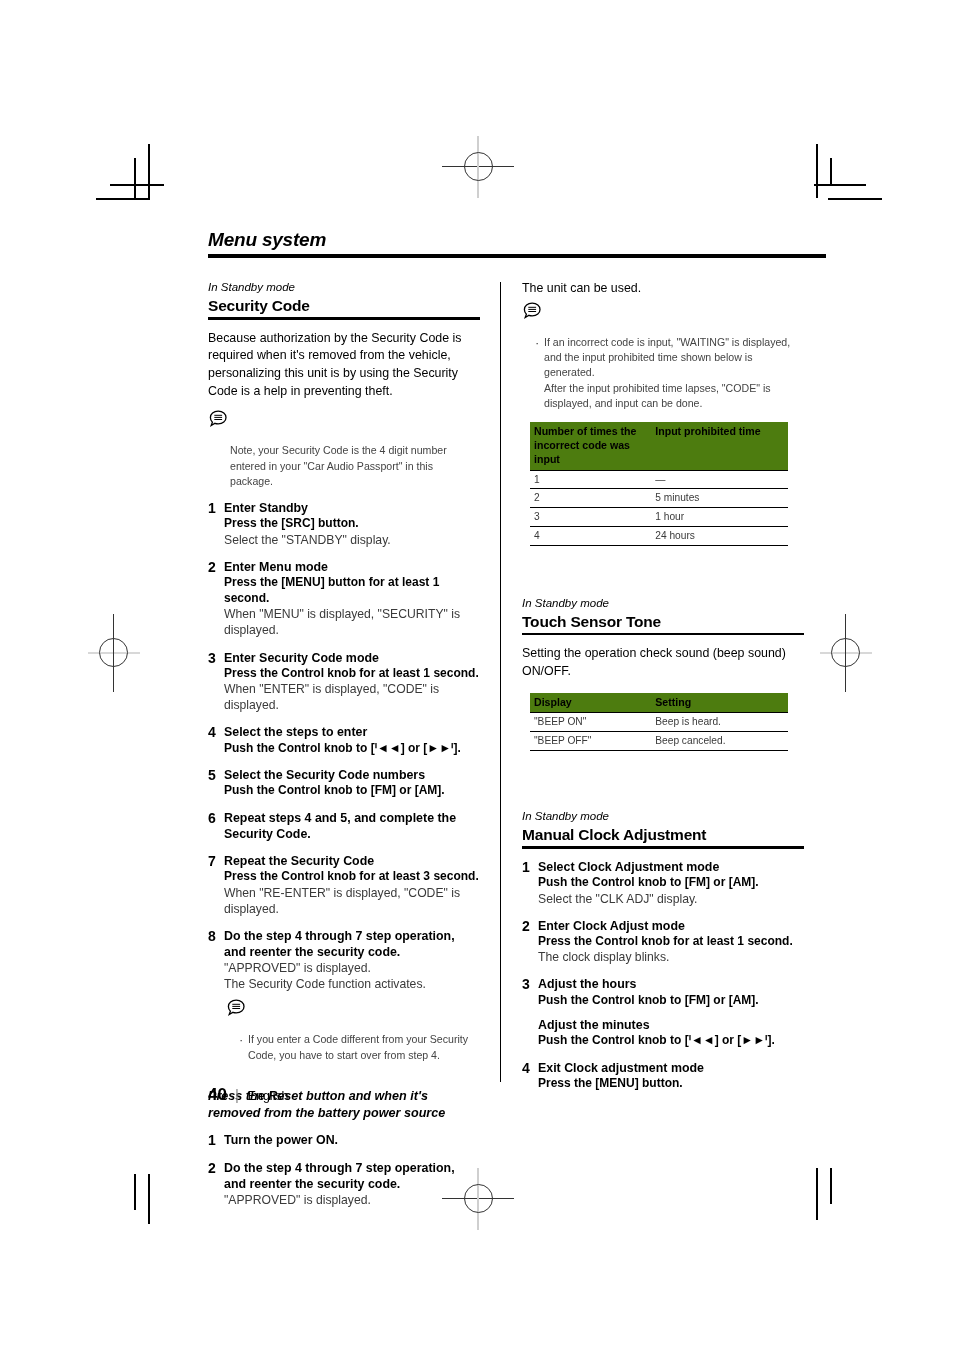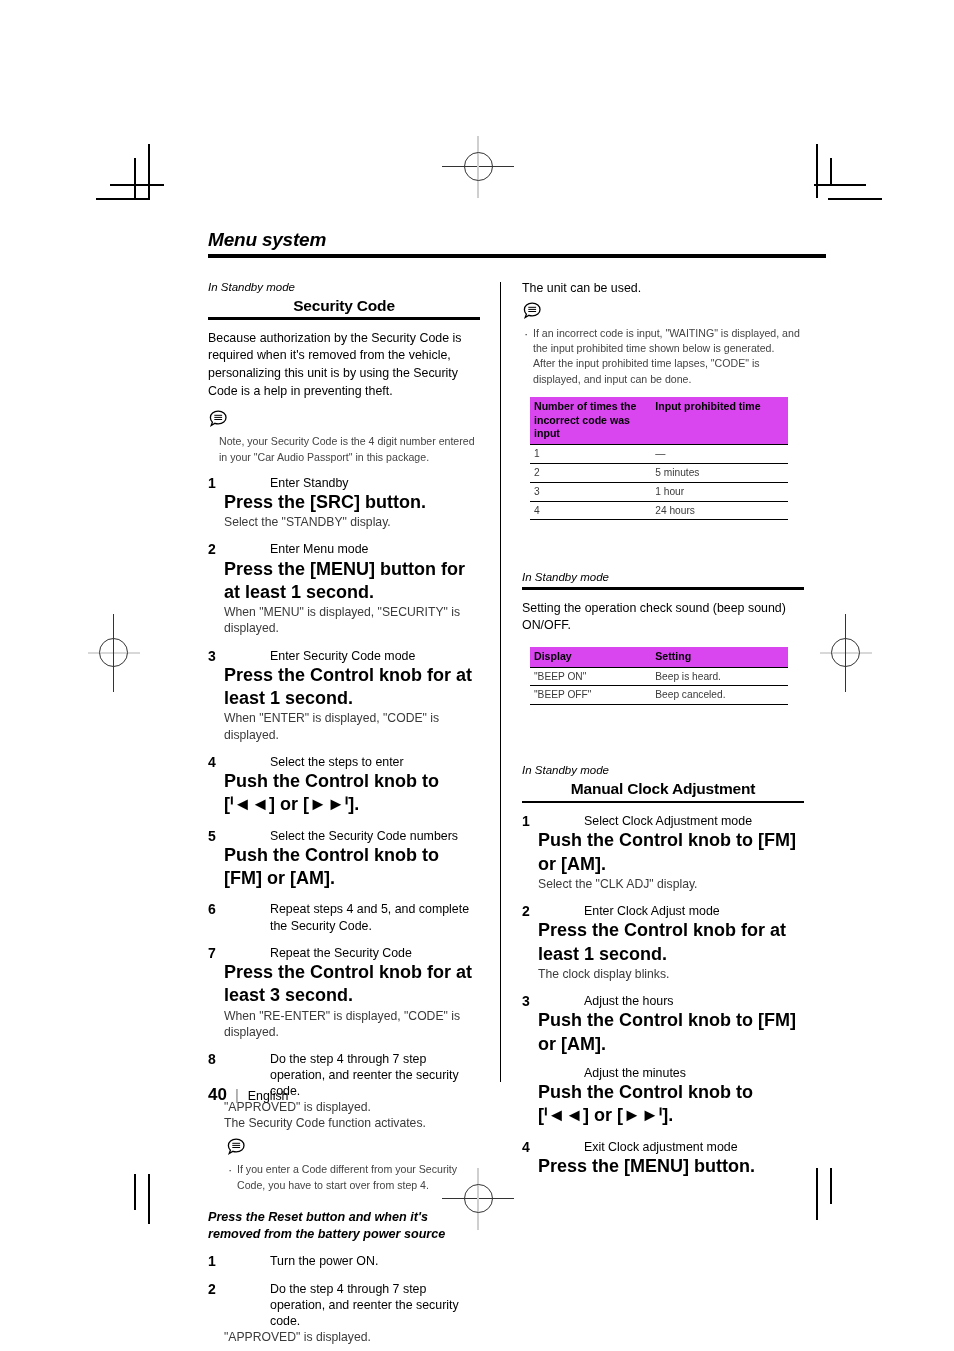--- a/index.html
+++ b/index.html
@@ -72,38 +72,37 @@
     font-style: italic;
     margin: 0 0 1px 0;
     line-height: 1.3;
   }
   h2.sect {
     font-size: 15.5px;
     font-weight: bold;
     margin: 0;
     letter-spacing: -0.2px;
     line-height: 1.25;
-    text-align: center;
   }
   .sect-rule {
     height: 2.5px;
     background: #000;
     margin: 2px 0 10px 0;
   }
 
   p.body {
     font-size: 12.4px;
     line-height: 1.42;
     margin: 0 0 10px 0;
   }
 
   
   .note-block { margin: 4px 0 10px 0; }
   .note-icon { display: block; margin: 0 0 2px 1px; }
-  .note-list { margin: 0; padding: 0; list-style: none; }
+  .note-list { margin: 11px; padding: 0; list-style: none; }
   .note-list li {
     font-size: 10.6px;
     line-height: 1.45;
     color: #444;
     position: relative;
     padding-left: 11px;
     margin-bottom: 0;
   }
   .note-list li::before {
     content: "\00B7";
@@ -123,26 +122,25 @@
   .step-num {
     font-size: 14px;
     font-weight: bold;
     width: 16px;
     flex: 0 0 16px;
     line-height: 1.22;
   }
   .step-body { flex: 1; }
   .step-title {
     font-size: 12.4px;
-    font-weight: normal;
+    font-weight: bold;
     line-height: 1.3;
-    margin-left: 46px;
   }
   .step-sub {
-    font-size: 18px;
+    font-size: 12px;
     font-weight: bold;
     line-height: 1.3;
   }
   .step-desc {
     font-size: 12.2px;
     color: #3a3a3a;
     line-height: 1.32;
   }
   .step-spacer { height: 9px; }
 
@@ -157,21 +155,21 @@
   
   .step-note { margin: 7px 0 2px 2px; }
 
   
   table.kt {
     border-collapse: collapse;
     width: 100%;
     margin: 6px 0 12px 0;
   }
   table.kt th {
-    background: #d946ef;
+    background: #4d7c0f;
     font-size: 10.6px;
     font-weight: bold;
     text-align: left;
     padding: 3px 4px 3px 4px;
     border-bottom: 1.6px solid #000;
     line-height: 1.3;
     vertical-align: top;
   }
   table.kt td {
     font-size: 10.2px;
@@ -420,20 +418,21 @@
               <td>4</td>
               <td>24 hours</td>
             </tr>
           </tbody>
         </table>
       </div>
 
       <div style="height:38px;"></div>
 
       <div class="eyebrow">In Standby mode</div>
+      <h2 class="sect">Touch Sensor Tone</h2>
       <div class="sect-rule"></div>
 
       <p class="body" style="margin-bottom:12px;">Setting the operation check sound (beep sound) ON/OFF.</p>
 
       <div class="tbl-wrap-right">
         <table class="kt">
           <thead>
             <tr>
               <th class="c1">Display</th>
               <th>Setting</th>

